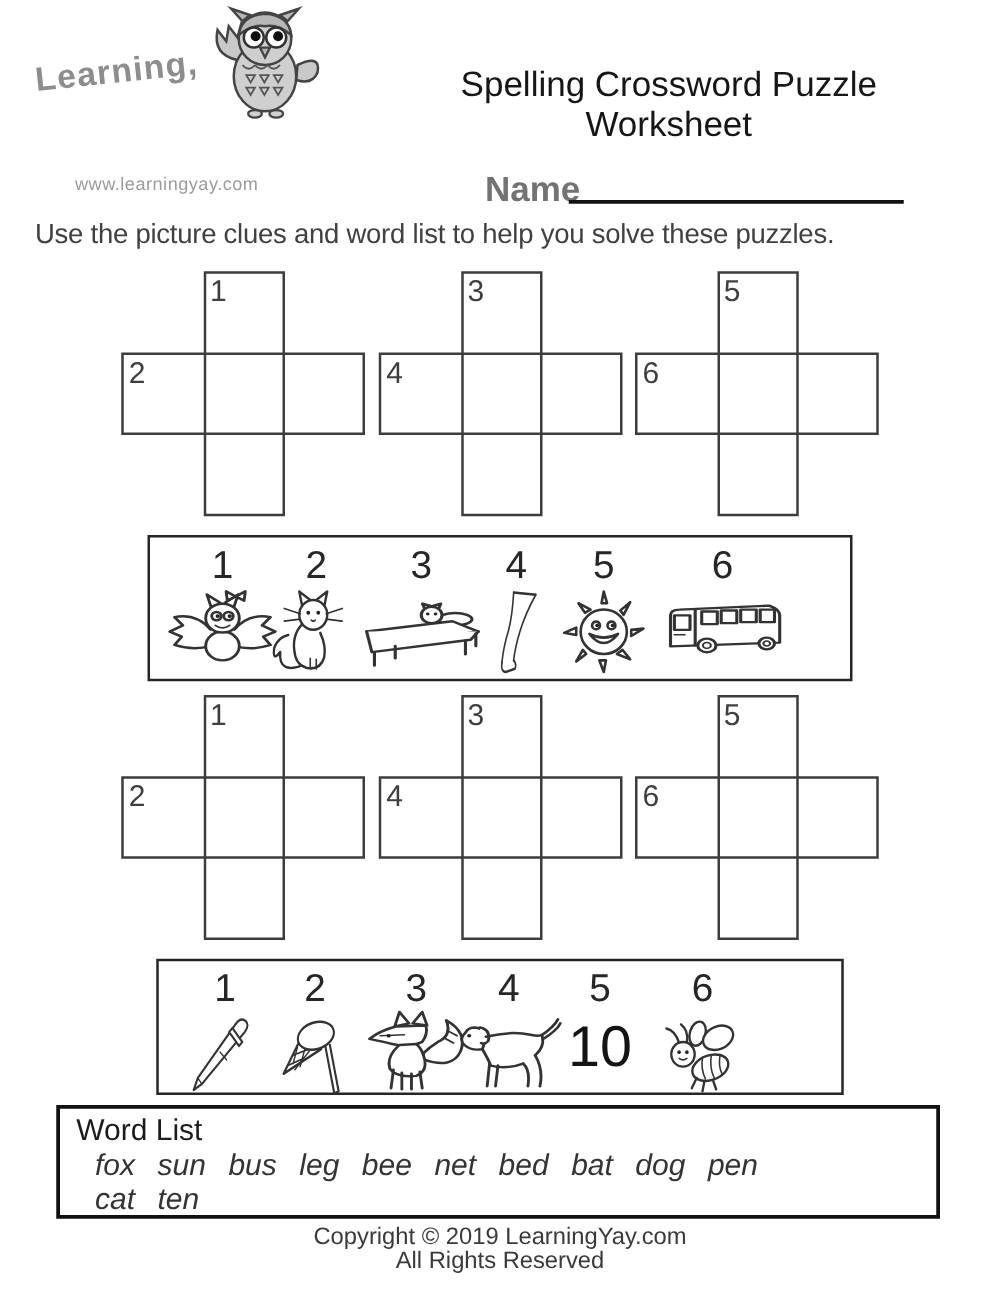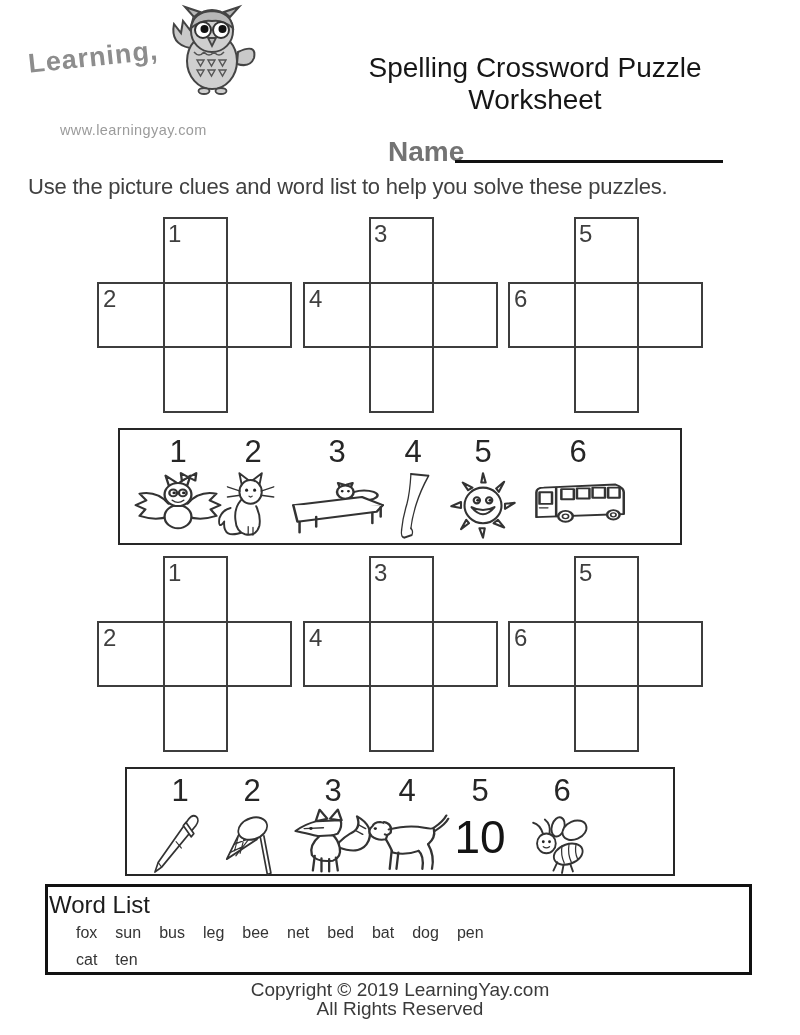--- a/index.html
+++ b/index.html
@@ -5,21 +5,21 @@
   html,body{margin:0;padding:0;background:#fff;}
   #page{position:relative;width:800px;height:1035px;background:#ffffff;
         font-family:"Liberation Sans", sans-serif;overflow:hidden;}
 
   
   #logo{position:absolute;left:14px;top:6px;width:260px;height:165px;}
   .logo-line1{position:absolute;left:14px;top:36px;font-size:27px;font-weight:bold;
               color:#8d8d8d;transform:rotate(-6deg);letter-spacing:1px;}
   .logo-line2{position:absolute;left:38px;top:60px;font-size:62px;font-weight:bold;
               color:#9a9a9a;letter-spacing:-3px;line-height:1;}
-  .logo-url{position:absolute;left:46px;top:116px;font-size:14.5px;color:#9b9b9b;letter-spacing:.4px;}
+  .logo-url{position:absolute;left:46px;top:134px;font-size:14.5px;color:#9b9b9b;letter-spacing:.4px;}
   #owl{position:absolute;left:138px;top:-2px;}
 
   
   #title{position:absolute;left:300px;top:52px;width:470px;text-align:center;
          font-size:28px;font-weight:normal;color:#161616;letter-spacing:0px;}
   #name-row{position:absolute;left:388px;top:136px;}
   #name-label{font-size:28px;font-weight:bold;color:#737373;}
   #name-line{position:absolute;left:455px;top:160px;width:268px;height:0;
              border-bottom:3px solid #111;}
   #instruction{position:absolute;left:28px;top:174px;width:760px;font-size:22px;
@@ -44,22 +44,22 @@
   .clue-art{display:flex;align-items:flex-start;justify-content:center;height:72px;}
   .ten{font-size:46px;font-weight:normal;color:#141414;line-height:58px;}
   svg.icon{display:block;margin:0 auto;}
   .ln{stroke:#333;stroke-width:2.4;fill:none;stroke-linecap:round;stroke-linejoin:round;}
   .fw{stroke:#333;stroke-width:2.4;fill:#fff;stroke-linecap:round;stroke-linejoin:round;}
   .thin{stroke:#333;stroke-width:1.6;fill:none;stroke-linecap:round;}
 
   
   #word-list{position:absolute;left:45px;top:884px;width:707px;height:91px;
              border:3px solid #111;box-sizing:border-box;background:#fff;}
-  #word-list-title{margin:4px 0 0 1px;font-size:24px;color:#1c1c1c;}
-  .word-row{display:flex;column-gap:18px;margin-left:28px;font-size:16px;color:#343434;line-height:27px;}
+  #word-list-title{margin:4px 0 0 13px;font-size:24px;color:#1c1c1c;}
+  .word-row{display:flex;column-gap:18px;margin-left:28px;font-size:24px;color:#343434;line-height:27px;font-style:italic;}
 
   
   #footer{position:absolute;left:0;top:980px;width:800px;text-align:center;color:#3a3a3a;}
   #footer div{font-size:19px;line-height:19px;}
 </style>
 </head>
 <body>
 
 <div id="page">
 

